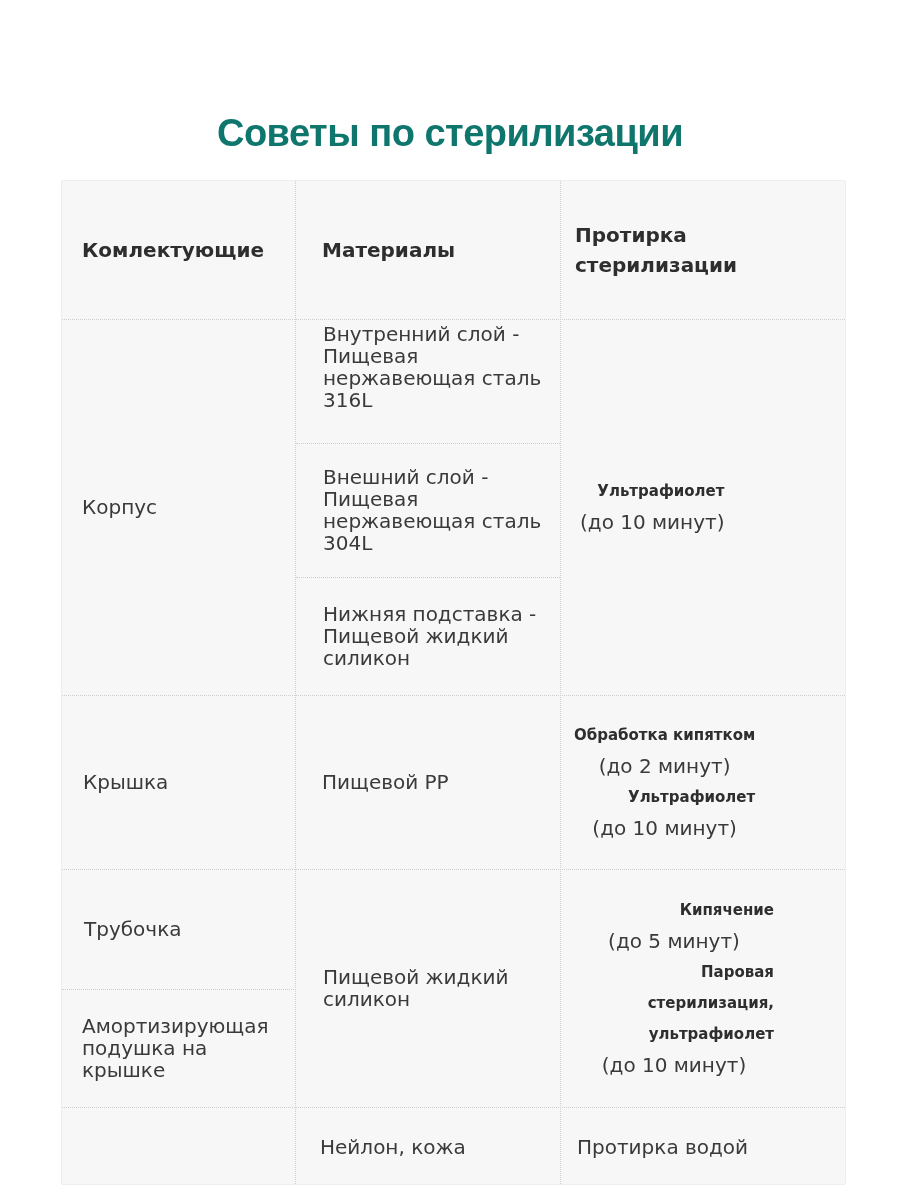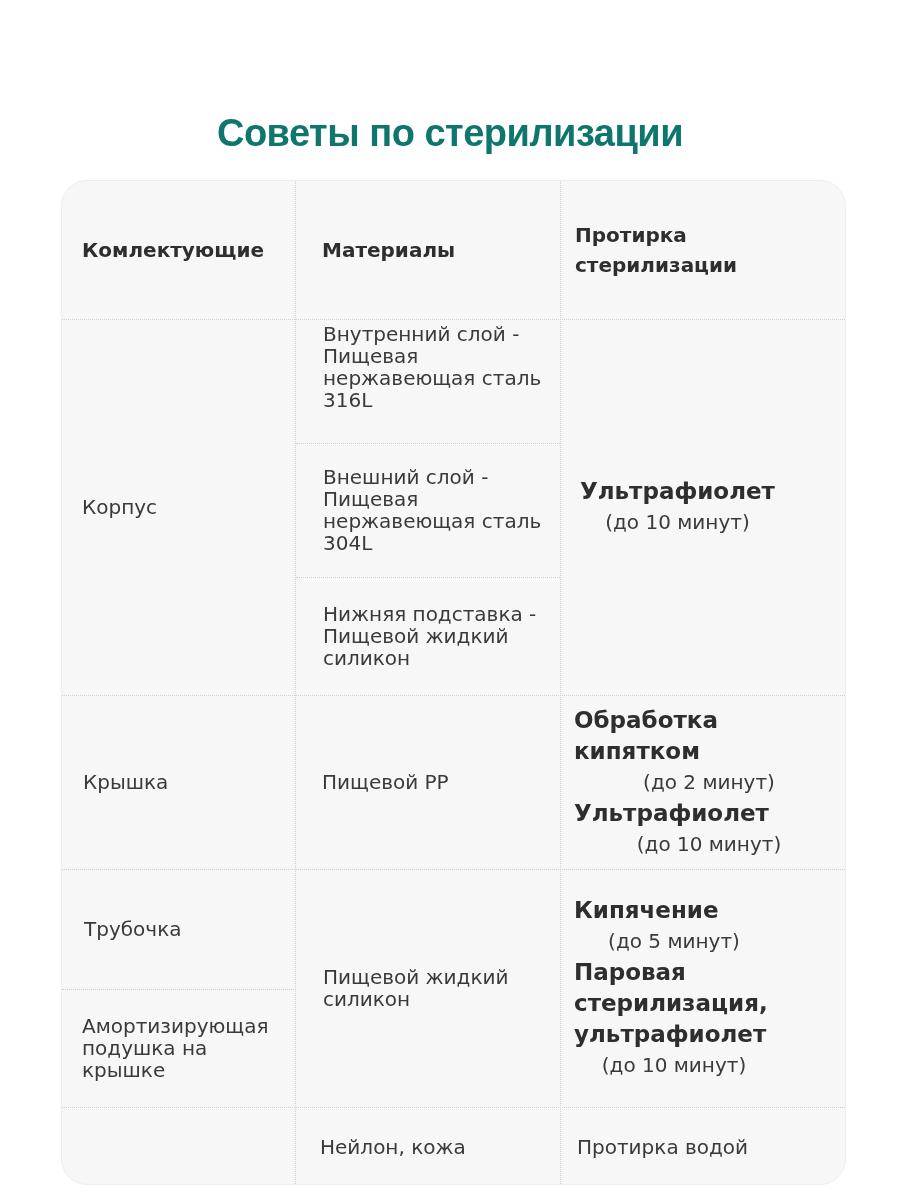--- a/index.html
+++ b/index.html
@@ -9,32 +9,32 @@
     position: relative; overflow: hidden;
   }
   .title {
     position: absolute; left: 0; top: 112px; width: 900px;
     text-align: center; font-size: 38px; font-weight: bold;
     color: #0f766e; letter-spacing: -0.5px; margin: 0;
     font-family: "Liberation Sans", sans-serif;
   }
   .card {
     position: absolute; left: 61px; top: 180px; width: 785px; height: 1005px;
-    background: #f7f7f7; border: 1px solid #eeeeee; border-radius: 26px;
+    background: #f7f7f7; border: 1px solid #eeeeee; border-radius: 2px;
     overflow: hidden; box-sizing: border-box;
   }
   .cell {
     position: absolute; box-sizing: border-box;
     display: flex; align-items: center;
   }
   .vline { position: absolute; width: 0; border-left: 1px dotted #cfcfcf; }
   .hline { position: absolute; height: 0; border-top: 1px dotted #cfcfcf; }
   .txt { font-size: 20px; line-height: 22px; color: #3a3a3a; font-weight: normal; }
   .hdr { font-size: 20px; line-height: 30px; font-weight: bold; color: #2e2e2e; }
-  .m-bold { font-size: 23px; line-height: 31px; font-weight: bold; color: #2e2e2e; }
+  .m-bold { font-size: 15px; line-height: 31px; font-weight: bold; color: #2e2e2e; text-align: right; }
   .m-note { font-size: 20px; line-height: 31px; color: #3a3a3a; text-align: center; }
   .stack { display: flex; flex-direction: column; }
 </style>
 </head>
 <body>
 
 <h1 class="title">Советы по стерилизации</h1>
 
 <div class="card">
 

